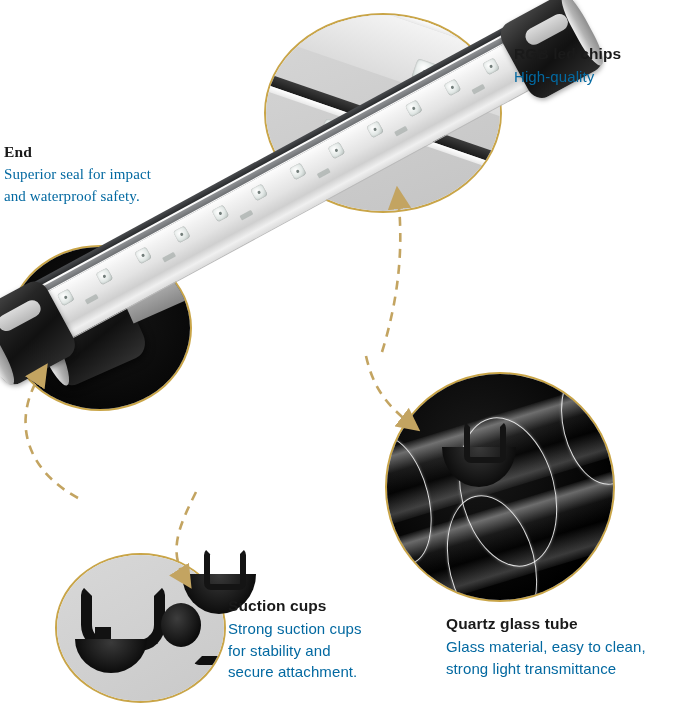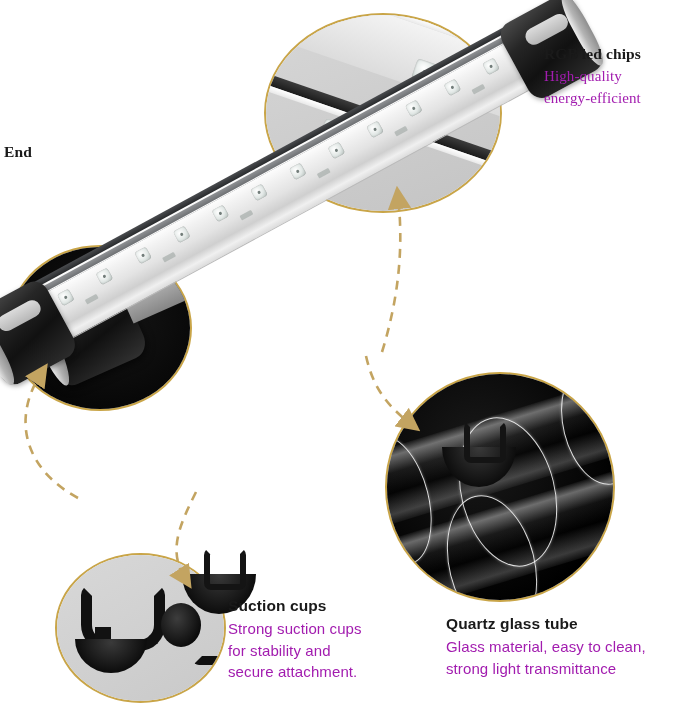--- a/index.html
+++ b/index.html
@@ -4,24 +4,24 @@
 <style>
   html,body{margin:0;padding:0;background:#fff;}
   body{width:679px;height:709px;position:relative;overflow:hidden;
        font-family:"Liberation Sans",sans-serif;color:#2a2a2a;}
   .stage{position:absolute;inset:0;}
 
   
   .callout-text{position:absolute;}
   .ct-title{font-weight:bold;font-size:15.5px;color:#1a1a1a;letter-spacing:.1px;
             line-height:1.25;margin:0 0 3px 0;}
-  .ct-body{font-size:15px;color:#a21caf;line-height:1.42;margin:0;letter-spacing:.1px;}
+  .ct-body{font-size:15px;color:#0369a1;line-height:1.42;margin:0;letter-spacing:.1px;}
   .ct-body div{white-space:nowrap;}
 
-  #txt-rgb{left:544px;top:44px;font-family:Liberation Serif, serif;}
+  #txt-rgb{left:514px;top:44px;}
   #txt-end{left:4px;top:142px;font-family:Liberation Serif, serif;}
   #txt-suction{left:228px;top:596px;}
   #txt-quartz{left:446px;top:614px;}
 
   
   .circle{position:absolute;border-radius:50%;overflow:hidden;
           border:2px solid #c9a548;box-sizing:border-box;}
   .circle .inner{position:absolute;inset:0;}
 
   
@@ -230,26 +230,29 @@
 
     <path d="M196,492 C178,528 168,552 186,580" fill="none" stroke="#c3a461" stroke-width="2.6" stroke-dasharray="9 7" marker-end="url(#ah)"></path>
 
     <path d="M366,356 C372,382 382,402 412,425" fill="none" stroke="#c3a461" stroke-width="2.6" stroke-dasharray="9 7" marker-end="url(#ah)"></path>
   </svg>
 
   <div class="callout-text" id="txt-rgb">
     <p class="ct-title">RGB led chips</p>
     <div class="ct-body">
       <div>High-quality</div>
-      <div>energy-efficient</div>
     </div>
   </div>
 
   <div class="callout-text" id="txt-end">
     <p class="ct-title">End</p>
+    <div class="ct-body">
+      <div>Superior seal for impact</div>
+      <div>and waterproof safety.</div>
+    </div>
   </div>
 
   <div class="callout-text" id="txt-quartz">
     <p class="ct-title">Quartz glass tube</p>
     <div class="ct-body">
       <div>Glass material, easy to clean,</div>
       <div>strong light transmittance</div>
     </div>
   </div>
 

